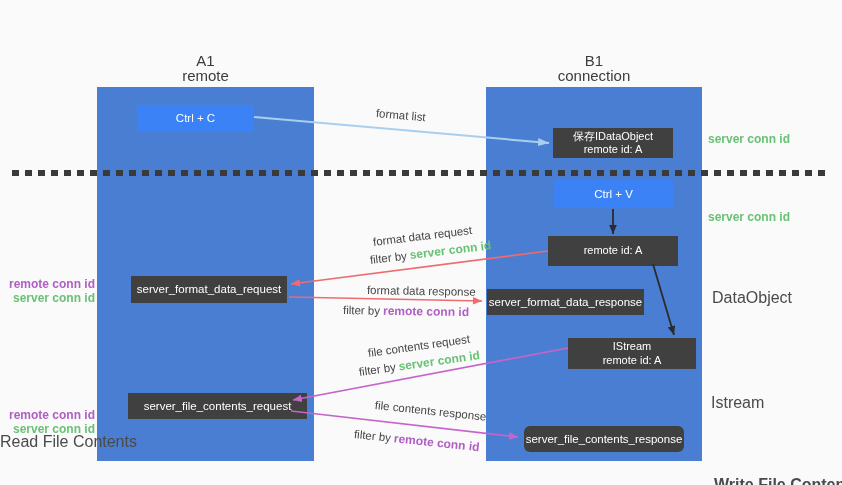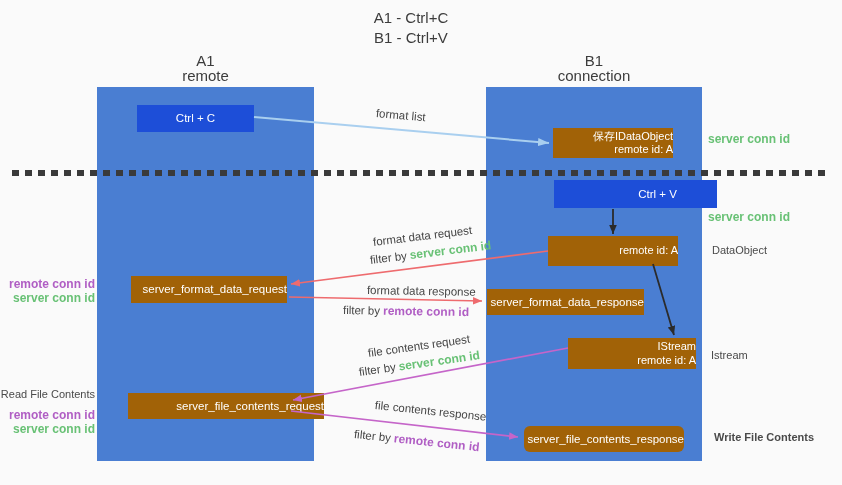--- a/index.html
+++ b/index.html
@@ -21,45 +21,41 @@
   .col-rect{background:#4a7ed2;top:87px;height:374px;z-index:1;}
   .divider{
     left:12px;top:170px;width:819px;height:6px;z-index:3;
     background:repeating-linear-gradient(90deg,#3a3a3a 0 7px,rgba(0,0,0,0) 7px 13px);
   }
   .node{
     z-index:2;color:#ffffff;text-align:center;
     display:flex;flex-direction:column;justify-content:center;
   }
   .node span{display:block;}
-  .green{background:#1d4ed8;}
-  .orange{background:#a16207;align-items:flex-end;}
+  .green{background:#3b82f6;}
+  .orange{background:#404040;}
   .f11{font-size:11px;line-height:13.5px;}
   .f115{font-size:11.5px;line-height:13px;}
-  .side-label{font-size:11px;color:#4a4a4a;white-space:nowrap;z-index:2;}
+  .side-label{font-size:16px;color:#4a4a4a;white-space:nowrap;z-index:2;margin-top:45px;}
   .conn-green{color:#68c175;font-weight:bold;font-size:12px;line-height:13.5px;}
   .conn-purple{color:#b05ec4;font-weight:bold;font-size:12px;line-height:13.5px;}
   .left-block{width:95px;text-align:right;z-index:2;}
   .left-block span{display:block;}
   .arrow-label{
     font-size:11.5px;color:#464646;white-space:nowrap;z-index:4;
     transform-origin:left center;
   }
   .arrow-label .fb{margin-right:3px;}
   svg.overlay{position:absolute;left:0;top:0;z-index:4;pointer-events:none;}
 </style>
 </head>
 <body>
 
 <div id="canvas">
 
-  <div class="abs title">
-    <span>A1 - Ctrl+C</span>
-    <span>B1 - Ctrl+V</span>
-  </div>
 
   <div class="abs col-header" style="left:97px;width:217px;">
     <span>A1</span>
     <span>remote</span>
   </div>
   <div class="abs col-header" style="left:486px;width:216px;">
     <span>B1</span>
     <span>connection</span>
   </div>
 
@@ -70,42 +66,42 @@
 
   <div class="abs node green f115" style="left:137px;top:105px;width:117px;height:27px;">
     <span>Ctrl + C</span>
   </div>
 
   <div class="abs node orange f11" style="left:553px;top:128px;width:120px;height:30px;">
     <span>保存IDataObject</span>
     <span>remote id: A</span>
   </div>
 
-  <div class="abs node green f115" style="left:554px;top:180px;width:119px;height:28px;padding-left:44px;">
+  <div class="abs node green f115" style="left:554px;top:180px;width:119px;height:28px;">
     <span>Ctrl + V</span>
   </div>
 
   <div class="abs node orange f11" style="left:548px;top:236px;width:130px;height:30px;">
     <span>remote id: A</span>
   </div>
 
   <div class="abs node orange f115" style="left:131px;top:276px;width:156px;height:27px;">
     <span>server_format_data_request</span>
   </div>
 
   <div class="abs node orange f115" style="left:487px;top:289px;width:157px;height:26px;">
     <span>server_format_data_response</span>
   </div>
 
   <div class="abs node orange f11" style="left:568px;top:338px;width:128px;height:31px;">
     <span>IStream</span>
     <span>remote id: A</span>
   </div>
 
-  <div class="abs node orange f115" style="left:128px;top:393px;width:179px;height:26px;padding-left:17px;">
+  <div class="abs node orange f115" style="left:128px;top:393px;width:179px;height:26px;">
     <span>server_file_contents_request</span>
   </div>
 
   <div class="abs node orange f115" style="left:524px;top:426px;width:160px;height:26px;border-radius:6px;">
     <span>server_file_contents_response</span>
   </div>
 
   <div class="abs conn-green" style="left:708px;top:133px;">server conn id</div>
   <div class="abs conn-green" style="left:708px;top:211px;">server conn id</div>
   <div class="abs side-label" style="left:712px;top:244px;">DataObject</div>

